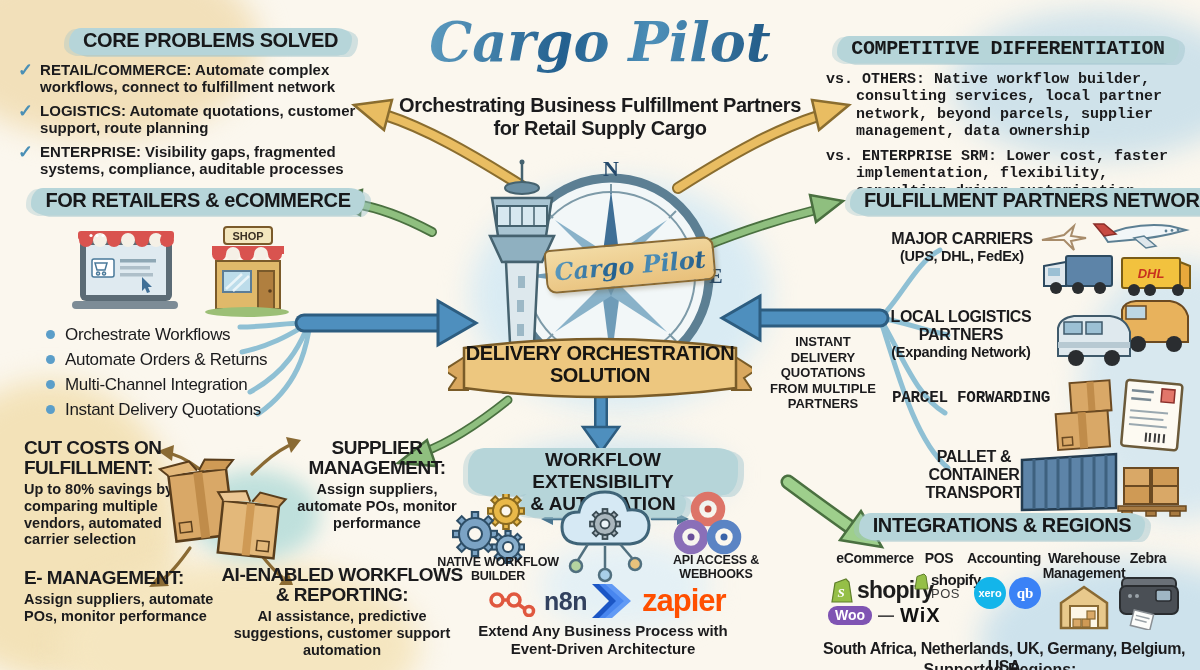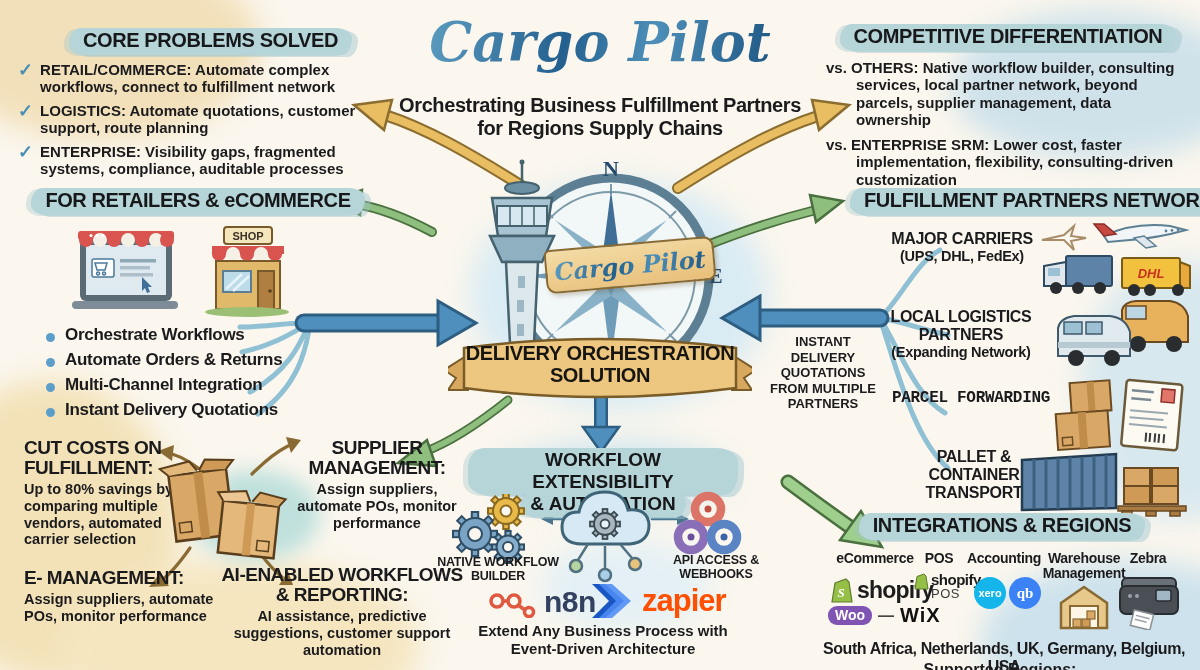--- a/index.html
+++ b/index.html
@@ -10,31 +10,31 @@
   .z2{z-index:2;}
   .band{display:inline-block;background:#b6d5d9;padding:1px 14px 3px;border-radius:16px 22px 14px 20px/20px 14px 22px 14px;font-weight:700;color:#17181a;box-shadow:6px 2px 0 0 rgba(158,196,204,.45),-5px 1px 0 0 rgba(158,196,204,.35);}
   .h20{font-size:20px;letter-spacing:-.4px;white-space:nowrap;}
   .ctr{text-align:center;}
   .bold15{font-size:15px;font-weight:700;line-height:1.13;}
   .chkrow{display:flex;gap:7px;margin-top:7px;align-items:flex-start;}
   .chk{color:#4a8fb5;font-size:18px;font-weight:700;line-height:1;margin-top:-1px;}
   .vsrow{margin-top:8px;padding-left:30px;text-indent:-30px;font-size:15px;font-weight:700;line-height:1.15;}
   .brand{font-family:"DejaVu Serif",serif;font-style:italic;font-weight:700;background:linear-gradient(100deg,#5d9cc0 0%,#23608f 40%,#4d8fb8 65%,#1f5784 100%);-webkit-background-clip:text;background-clip:text;color:transparent;}
   .subtitle{font-size:20px;font-weight:700;line-height:1.14;letter-spacing:-.4px;}
-  .bullet{display:flex;gap:10px;align-items:center;margin-top:5px;font-size:17px;font-weight:700;letter-spacing:-.3px;}
+  .bullet{display:flex;gap:10px;align-items:flex-start;margin-top:5px;font-size:17px;font-weight:400;letter-spacing:-.3px;}
   .dot{width:9px;height:9px;border-radius:50%;background:#5b9ec9;margin-top:5px;flex:none;}
   .ful-label{font-size:16px;font-weight:700;line-height:1.12;text-align:center;letter-spacing:-.3px;}
   .ful-sub{font-size:14.5px;font-weight:700;}
   .ben-title{font-size:19px;font-weight:700;line-height:1.05;letter-spacing:-.5px;}
   .ben-body{font-size:14.5px;font-weight:700;line-height:1.16;margin-top:3px;}
   .ribbon{background:linear-gradient(175deg,#f3dca6,#e8bf79);border:2px solid #8a6a33;border-radius:6px 10px 8px 10px;transform:rotate(-5deg);display:flex;align-items:center;justify-content:center;box-shadow:2px 3px 4px rgba(90,70,30,.25);}
   .banner-text{position:absolute;width:100%;text-align:center;font-weight:700;letter-spacing:-.4px;color:#171512;}
   .small-label{font-size:12.5px;font-weight:700;line-height:1.15;text-align:center;letter-spacing:-.2px;}
   .zapier{position:relative;font-size:31px;font-weight:700;color:#ff4f00;letter-spacing:-1px;}
-  .n8n-text{font-size:30px;font-weight:700;color:#32415f;letter-spacing:-.5px;}
+  .n8n-text{font-size:25px;font-weight:700;color:#32415f;letter-spacing:-.5px;}
   .col-label{font-size:14px;font-weight:700;text-align:center;line-height:1.05;letter-spacing:-.3px;}
   .shop-word{font-size:23px;font-weight:700;color:#1c1c1c;letter-spacing:-.8px;}
   .woo{background:#7f54b3;color:#fff;font-weight:700;font-size:14px;border-radius:9px;padding:1px 7px 2px;display:inline-block;}
   .wix{font-size:20px;font-weight:700;color:#111;letter-spacing:1px;}
   svg{display:block;}
 </style>
 </head>
 <body>
 
 <div id="stage">
@@ -146,24 +146,24 @@
       <span class="chk">✓</span>
       <span class="bold15">ENTERPRISE: Visibility gaps, fragmented systems, compliance, auditable processes</span>
     </div>
   </div>
 
   <div class="abs z2 ctr" style="left:420px;top:10px;width:360px;">
     <span class="brand" style="font-size:54px;">Cargo Pilot</span>
   </div>
   <div class="abs z2 ctr" style="left:360px;top:94px;width:480px;">
     <div class="subtitle">Orchestrating Business Fulfillment Partners</div>
-    <div class="subtitle">for Regions Supply Chains</div>
-  </div>
-
-  <div class="abs z2" style="left:826px;top:24px;width:364px;">
+    <div class="subtitle">for Retail Supply Cargo</div>
+  </div>
+
+  <div class="abs z2" style="left:826px;top:36px;width:364px;font-family:Liberation Mono, monospace;">
     <div class="ctr"><span class="band h20">COMPETITIVE DIFFERENTIATION</span></div>
     <div class="vsrow">vs. OTHERS: Native workflow builder, consulting services, local partner network, beyond parcels, supplier management, data ownership</div>
     <div class="vsrow">vs. ENTERPRISE SRM: Lower cost, faster implementation, flexibility, consulting-driven customization</div>
   </div>
 
   <div class="abs z2" style="left:28px;top:188px;width:340px;">
     <div class="ctr"><span class="band h20">FOR RETAILERS &amp; eCOMMERCE</span></div>
     <div style="display:flex;gap:16px;margin:10px 0 8px 38px;">
       <svg width="118" height="92" viewBox="0 0 118 92">
         <rect x="14" y="14" width="92" height="62" rx="6" fill="#5b6b75"></rect>

